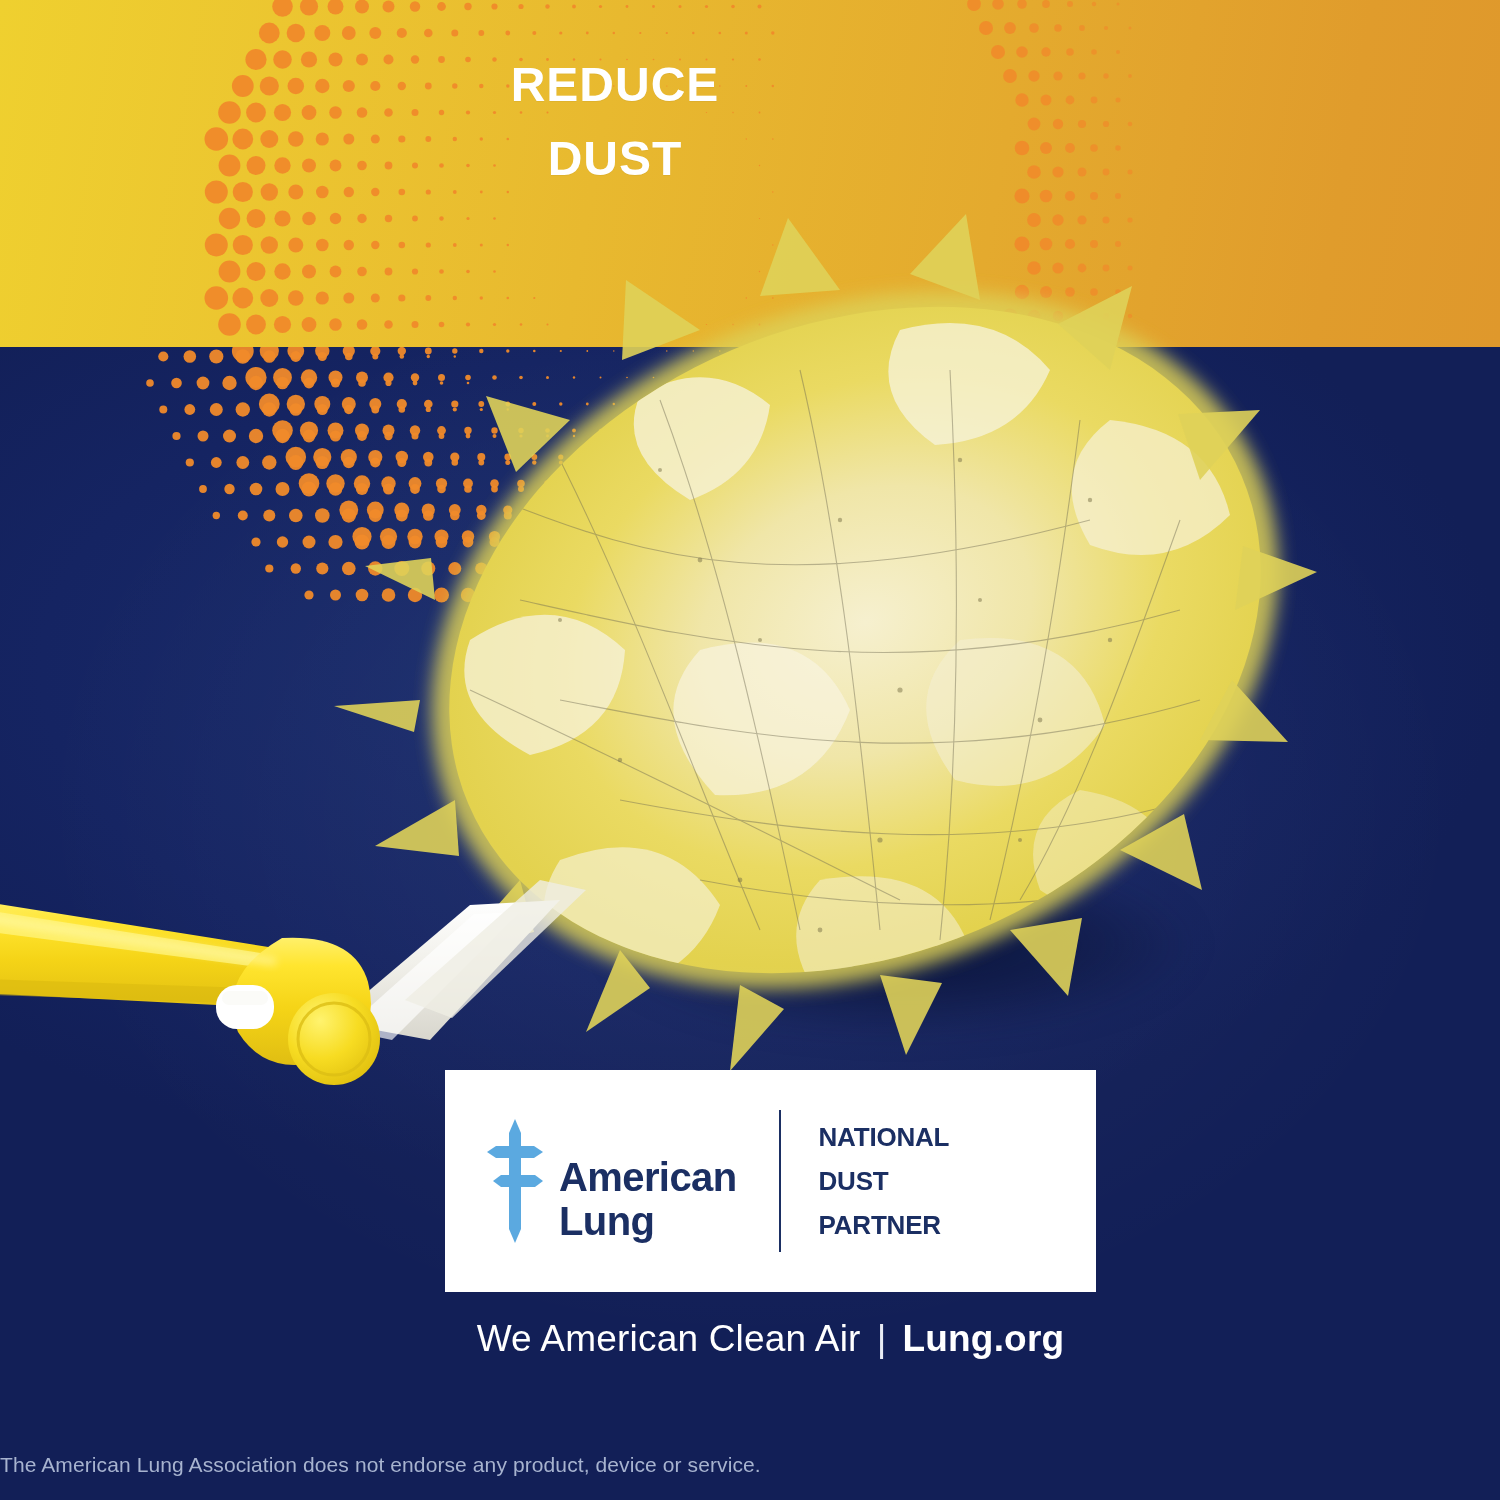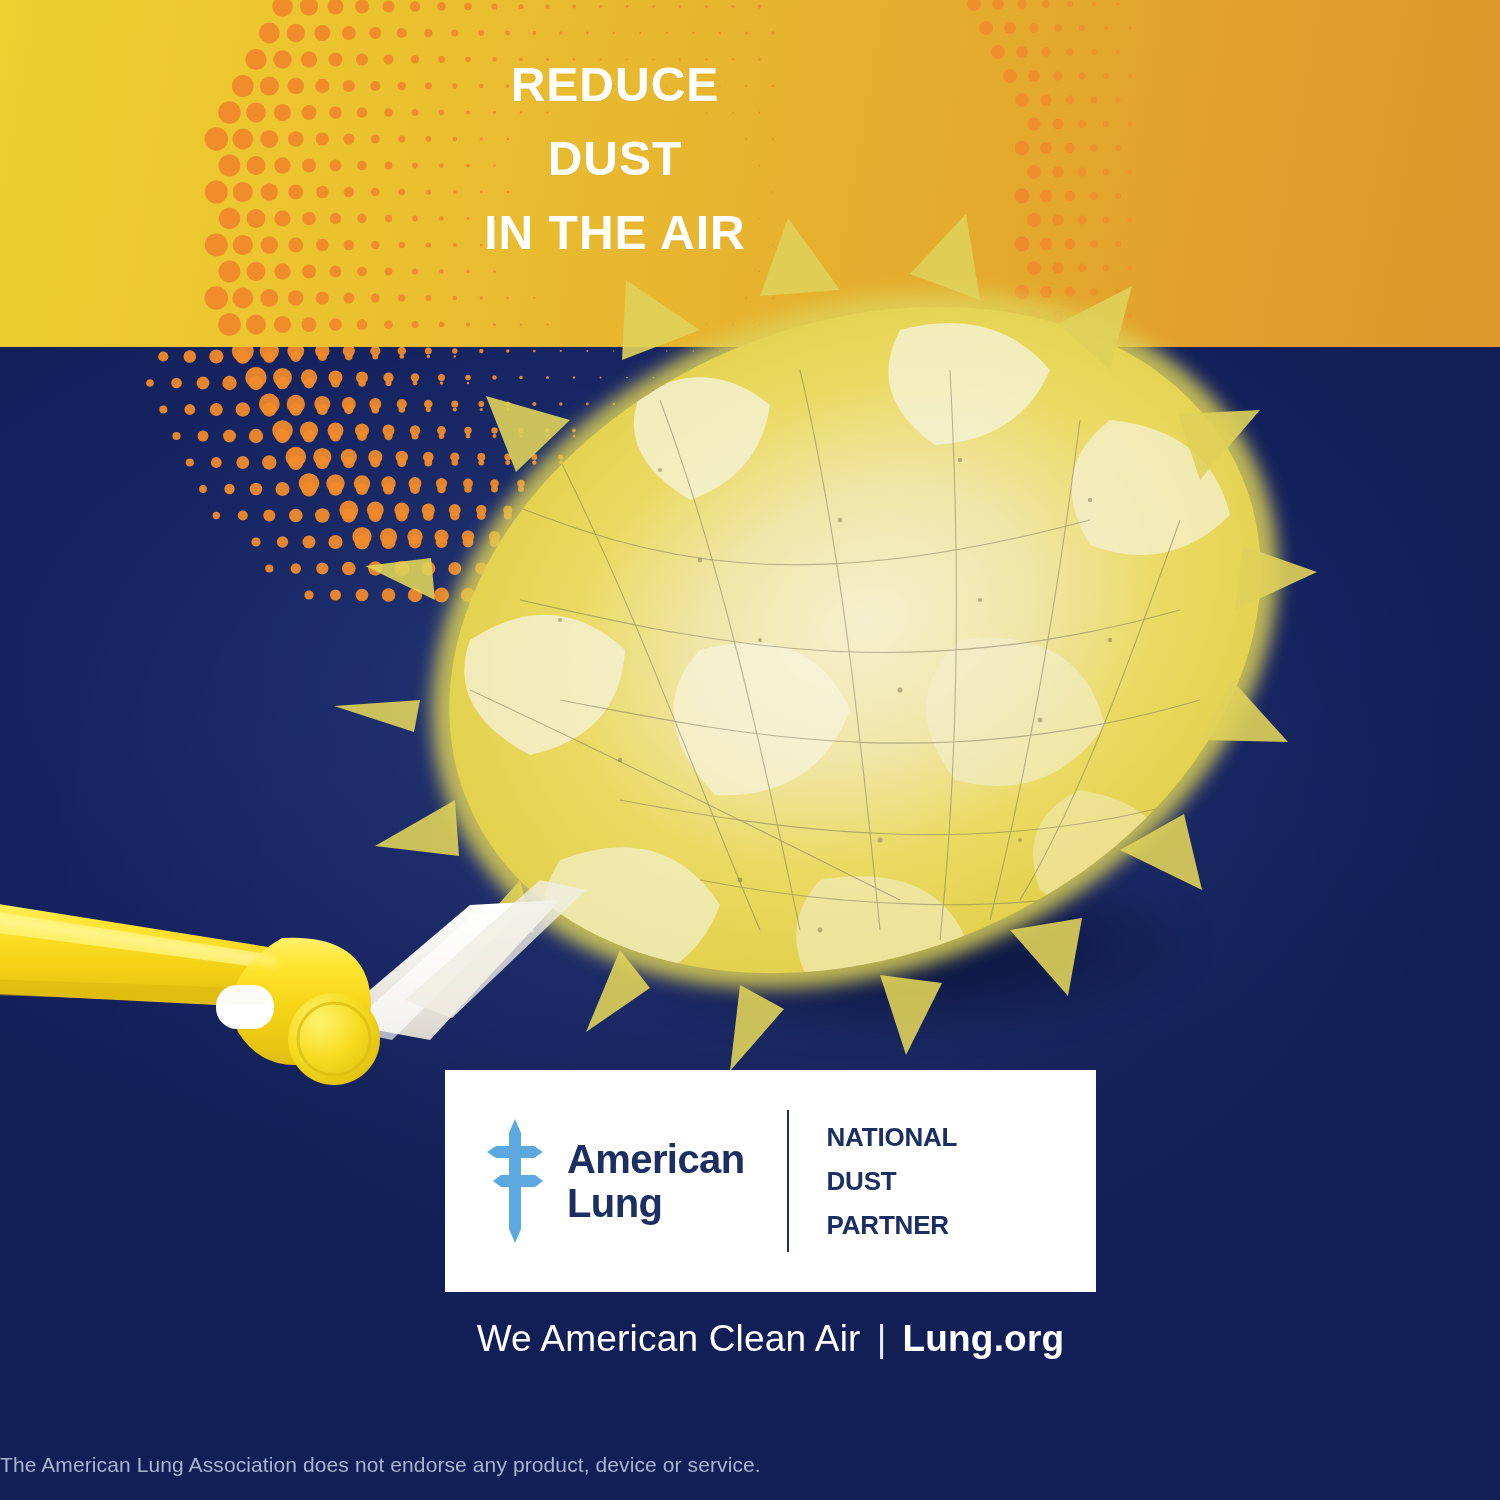--- a/index.html
+++ b/index.html
@@ -56,21 +56,21 @@
   }
   .duster{position:absolute;left:0;top:0;width:1500px;height:1500px;pointer-events:none;}
 
   
   .logo-panel{
     position:absolute;left:445px;top:1070px;width:651px;height:222px;
     background:#ffffff;
     display:flex;align-items:center;
   }
   .logo-left{
-    display:flex;align-items:center;gap:24px;
+    display:flex;align-items:flex-end;gap:16px;
     padding-left:42px;
   }
   .ala-cross{width:56px;height:124px;flex:none;}
   .ala-words{
     color:#1b2f63;
     font-size:40px;line-height:44px;font-weight:600;
     letter-spacing:-0.6px;
     white-space:nowrap;
   }
   .ala-words sup{font-size:15px;vertical-align:baseline;position:relative;top:-2px;left:1px;}
@@ -807,21 +807,20 @@
         <circle cx="733.0" cy="595.0" r="6.4" fill="#f08a2a" opacity="0.95"></circle>
         <circle cx="759.5" cy="595.0" r="6.7" fill="#f08a2a" opacity="0.95"></circle>
         <circle cx="786.0" cy="595.0" r="7.1" fill="#f08a2a" opacity="0.95"></circle>
         <circle cx="812.5" cy="595.0" r="7.5" fill="#f08a2a" opacity="0.95"></circle>
       </g>
   </svg>
 
   <div class="headline">
     <span class="ln">REDUCE</span>
     <span class="ln">DUST</span>
-    <span class="ln">IN THE AIR</span>
   </div>
 
   <div class="duster-shadow"></div>
 
   <svg class="duster" viewBox="0 0 1500 1500">
     <defs>
       <radialGradient id="fluffG" cx="52%" cy="48%" r="60%">
         <stop offset="0%" stop-color="#f6f0cf"></stop>
         <stop offset="34%" stop-color="#f0e6a8"></stop>
         <stop offset="62%" stop-color="#eada62"></stop>

